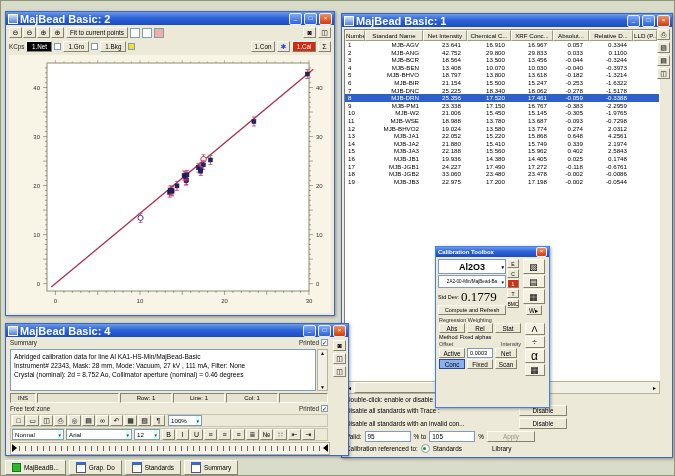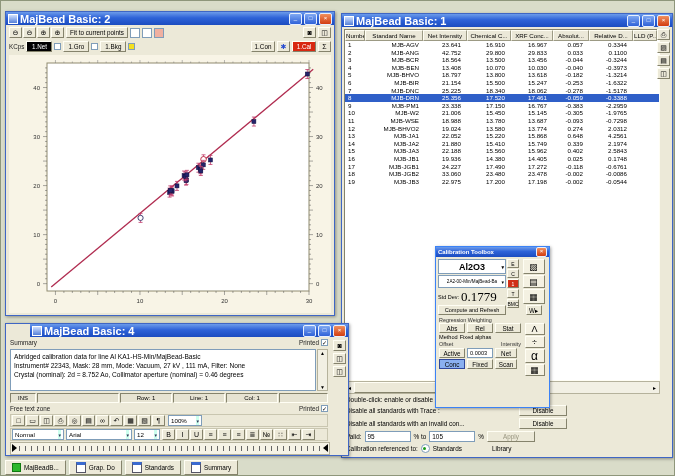--- a/index.html
+++ b/index.html
@@ -54,21 +54,21 @@
   .tbxright{width:28px;display:flex;flex-direction:column;gap:1px;align-items:center;}
   .combo{background:#fff;border:1px solid #7f9db9;height:13px;display:flex;align-items:center;justify-content:center;position:relative;}
   .combo .arr{position:absolute;right:1px;font-size:5px;}
   .tinyb{height:9px;font-size:5px;width:100%;display:inline-flex;align-items:center;justify-content:center;
     background:#ece9d8;border:1px solid;border-color:#fffef4 #85836c #85836c #fffef4;box-sizing:border-box;}
   .iconb{width:22px;height:15px;background:#f4f1e2;border:1px solid;border-color:#fffef4 #85836c #85836c #fffef4;
     display:flex;align-items:center;justify-content:center;font-size:9px;box-sizing:border-box;}
   .wrow{display:flex;gap:2px;align-items:center;}
   .selbtn{background:#8ab0f0 !important;border-color:#30489c !important;}
   
-  #sumwin{left:4px;top:322px;width:344px;height:133px;padding-left:24px;}
+  #sumwin{left:4px;top:322px;width:344px;height:133px;}
   .statusseg{height:10px;background:#e6e3d2;border:1px solid;border-color:#85836c #fffef4 #fffef4 #85836c;
     display:inline-flex;align-items:center;justify-content:center;padding:0 3px;font-size:6px;box-sizing:border-box;}
   .ruler{position:absolute;left:4px;top:118px;width:318px;height:11px;background:#f6f3e6;border:1px solid #b5b29c;overflow:hidden;}
   .ruler .ticks{position:absolute;left:8px;right:8px;top:3px;height:5px;
     background:repeating-linear-gradient(90deg,#666 0 1px,transparent 1px 6px);}
   .mtri{position:absolute;top:1px;width:0;height:0;border-top:4px solid transparent;border-bottom:4px solid transparent;}
   .combosm{background:#fff;border:1px solid #7f9db9;height:11px;display:inline-flex;align-items:center;padding:0 2px;font-size:6.2px;position:relative;box-sizing:border-box;}
   .combosm .arr{margin-left:auto;font-size:5px;color:#335;background:#cfe;height:100%;display:flex;align-items:center;}
   .vscroll{position:absolute;width:11px;background:#f2f0e4;border:1px solid #b5b29c;display:flex;flex-direction:column;justify-content:space-between;align-items:center;box-sizing:border-box;}
   

